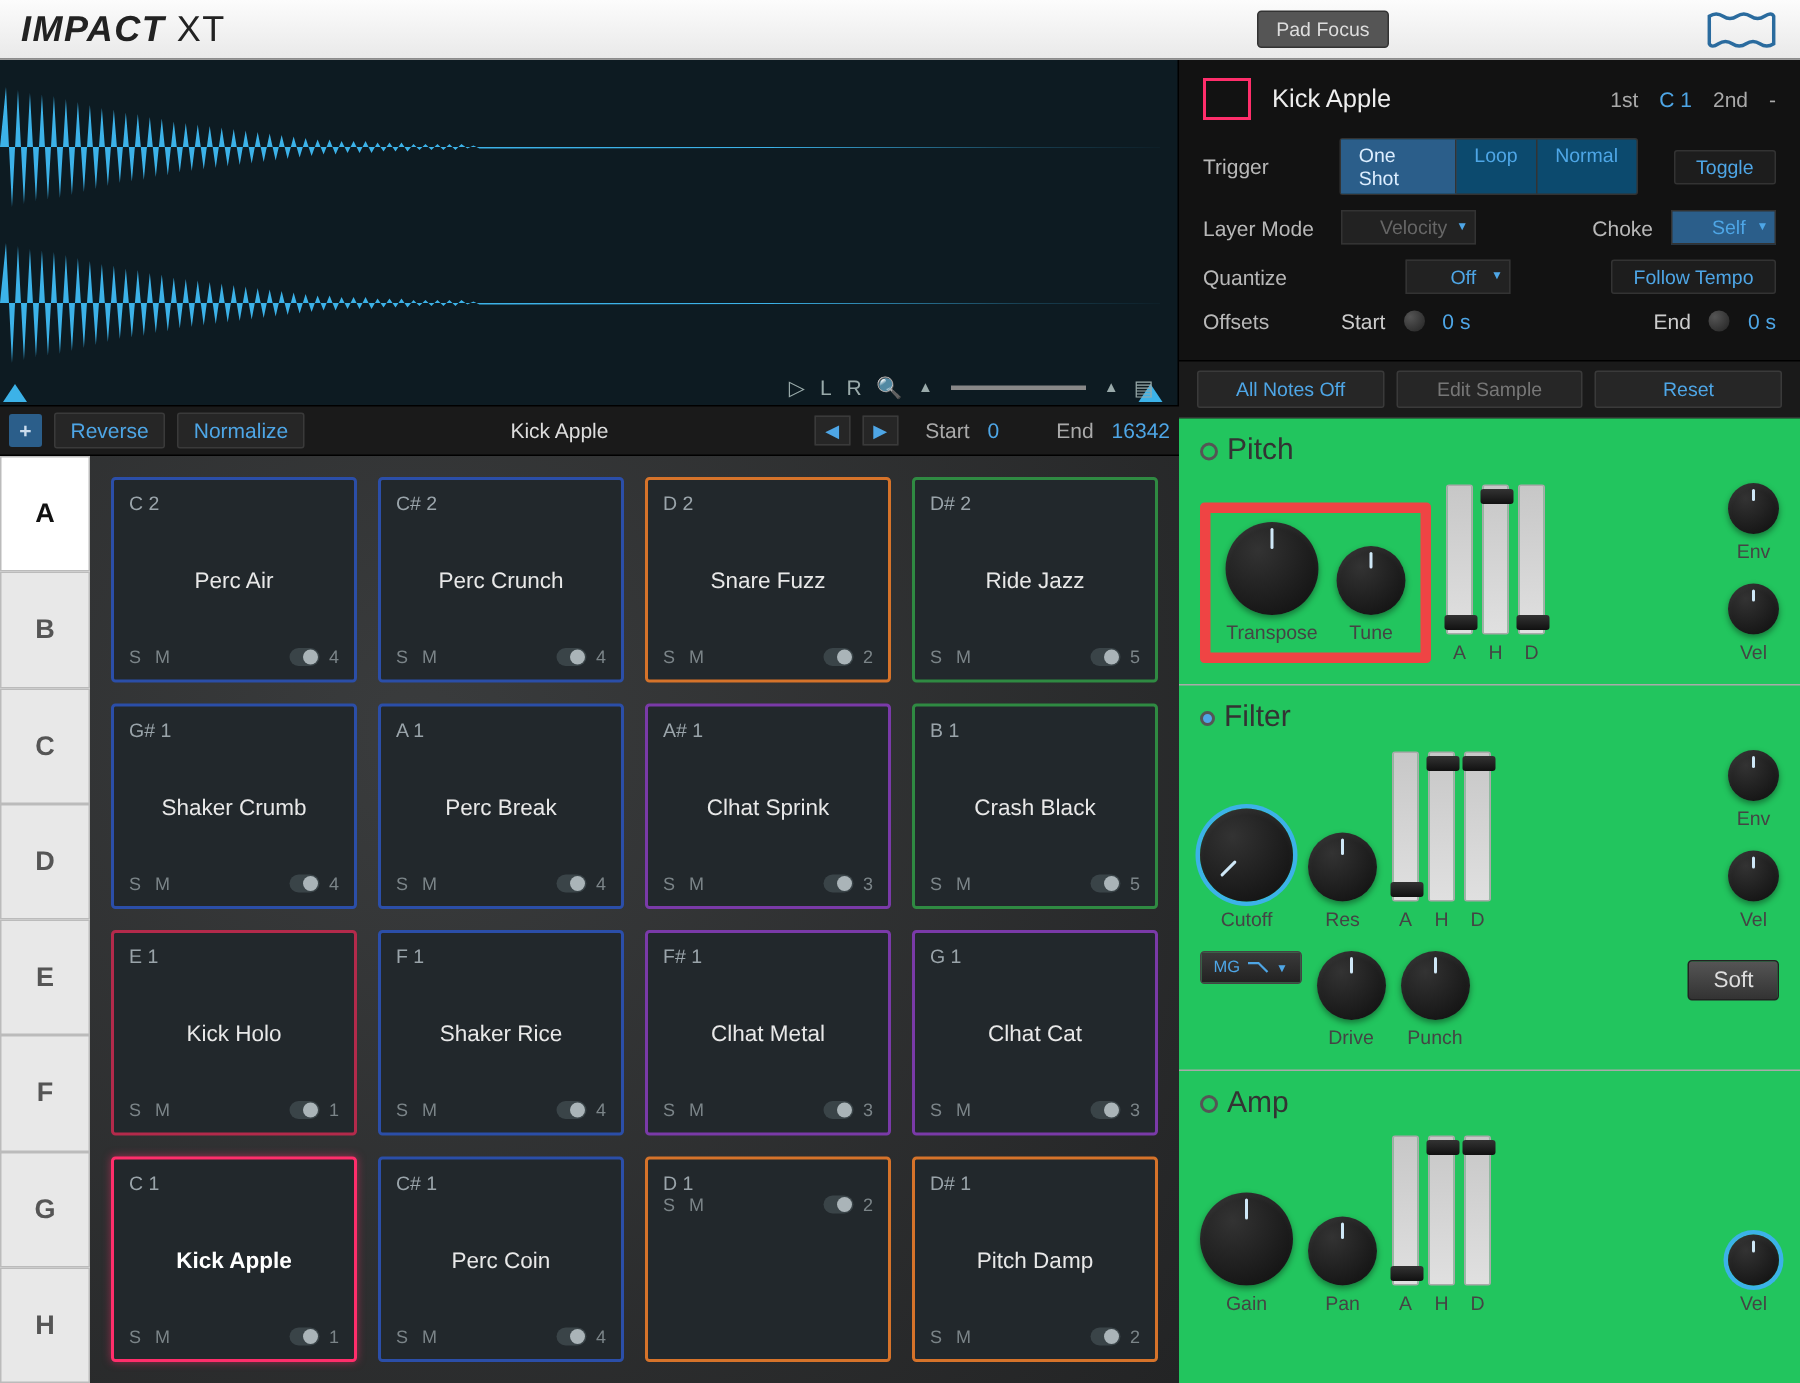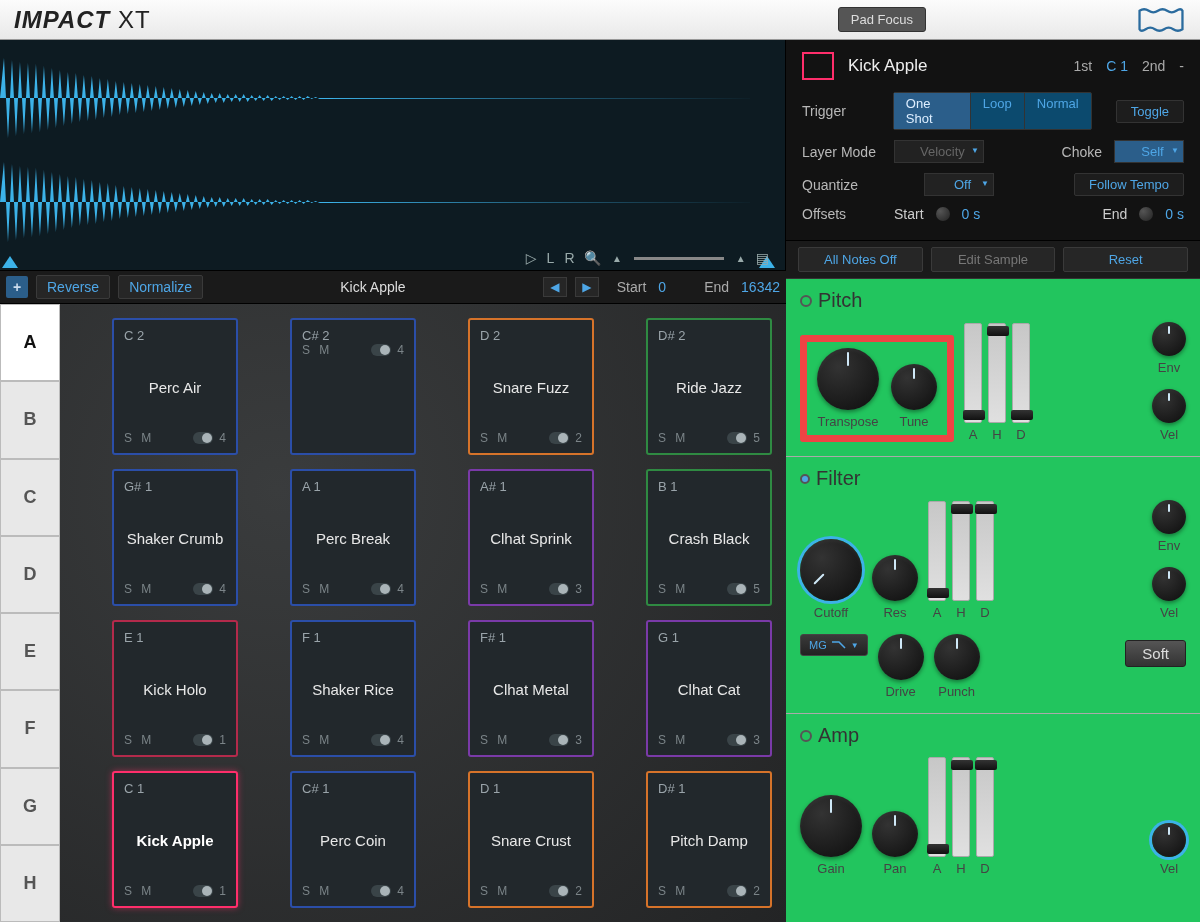--- a/index.html
+++ b/index.html
@@ -32,21 +32,21 @@
 .samp-bar .label { color:#aaa; margin-left:10px; }
 .samp-bar .val { color:#4ea6e6; margin-left:4px; }
 
 
 .bank-pad-row { display:flex; height:618px; }
 .bank-pad-row .bank-col { width:60px; background:#eaeaea; display:flex; flex-direction:column; }
 .bank-col .bank { flex:1; border:1px solid #bbb; display:flex; align-items:center; justify-content:center; font-size:18px; font-weight:bold; color:#555; background:#e8e8e8; }
 .bank-col .bank.active { background:#fff; color:#111; }
 
 .pads-area { flex:1; background:#313335 radial-gradient(circle at 30% 30%, #3a3c3d, #232425); padding:14px; display:grid; grid-template-columns:repeat(4,1fr); grid-template-rows:repeat(4,1fr); gap:14px; }
-.pad { background:#22282c; border:2px solid #444; border-radius:3px; padding:8px 10px; display:flex; flex-direction:column; color:#ccc; position:relative;margin-left:38px; }
+.pad { background:#22282c; border:2px solid #444; border-radius:3px; padding:8px 10px; display:flex; flex-direction:column; color:#ccc; position:relative; }
 .pad .note { font-size:13px; color:#9aa4aa; }
 .pad .pname { flex:1; display:flex; align-items:center; justify-content:center; font-size:15px; color:#e8e8e8; }
 .pad .foot { display:flex; align-items:center; gap:6px; font-size:12px; color:#7b8488; }
 .pad .foot .sm { letter-spacing:3px; }
 .pad .foot .out { margin-left:auto; display:flex; align-items:center; gap:6px; }
 .pad .foot .tog { width:20px; height:12px; background:#3a4448; border-radius:7px; position:relative; }
 .pad .foot .tog::after { content:''; position:absolute; right:1px; top:1px; width:10px; height:10px; border-radius:50%; background:#aab4b8; }
 .pad.selected { border-color:#ff2e6b; box-shadow:0 0 6px rgba(255,46,107,.5); }
 .pad.selected .pname { color:#fff; font-weight:bold; }
 
@@ -177,20 +177,21 @@
             <div class="foot">
               <span class="sm">S M</span>
               <span class="out">
                 <span class="tog"></span>
                 <span>4</span>
               </span>
             </div>
           </div>
           <div class="pad" style="border-color: rgb(43, 78, 168);">
             <div class="note">C# 2</div>
+            <div class="pname">Perc Crunch</div>
             <div class="foot">
               <span class="sm">S M</span>
               <span class="out">
                 <span class="tog"></span>
                 <span>4</span>
               </span>
             </div>
           </div>
           <div class="pad" style="border-color: rgb(214, 115, 42);">
             <div class="note">D 2</div>
@@ -319,21 +320,20 @@
             <div class="foot">
               <span class="sm">S M</span>
               <span class="out">
                 <span class="tog"></span>
                 <span>4</span>
               </span>
             </div>
           </div>
           <div class="pad" style="border-color: rgb(214, 115, 42);">
             <div class="note">D 1</div>
-            <div class="pname">Snare Crust</div>
             <div class="foot">
               <span class="sm">S M</span>
               <span class="out">
                 <span class="tog"></span>
                 <span>2</span>
               </span>
             </div>
           </div>
           <div class="pad" style="border-color: rgb(214, 115, 42);">
             <div class="note">D# 1</div>
@@ -372,21 +372,21 @@
       </div>
       <div class="prow">
         <div class="lbl">Layer Mode</div>
         <div class="dd" style="color:#666">Velocity</div>
         <div style="flex:1"></div>
         <div class="lbl" style="width:auto">Choke</div>
         <div class="dd blue" style="background:#2b5e8a">Self</div>
       </div>
       <div class="prow">
         <div class="lbl">Quantize</div>
-        <div class="dd blue" style="margin-left:30px">Off</div>
+        <div class="dd blue" style="margin-left:43px">Off</div>
         <div style="flex:1"></div>
         <div class="pill-btn">Follow Tempo</div>
       </div>
       <div class="prow">
         <div class="lbl">Offsets</div>
         <span>Start</span>
         <span class="dot-knob"></span>
         <span style="color:#4ea6e6">0 s</span>
         <div style="flex:1"></div>
         <span>End</span>

